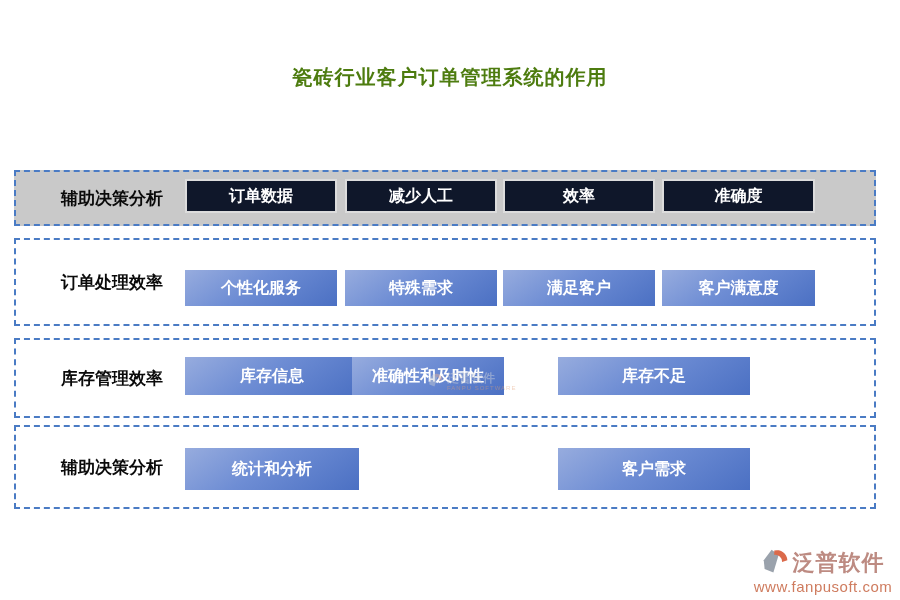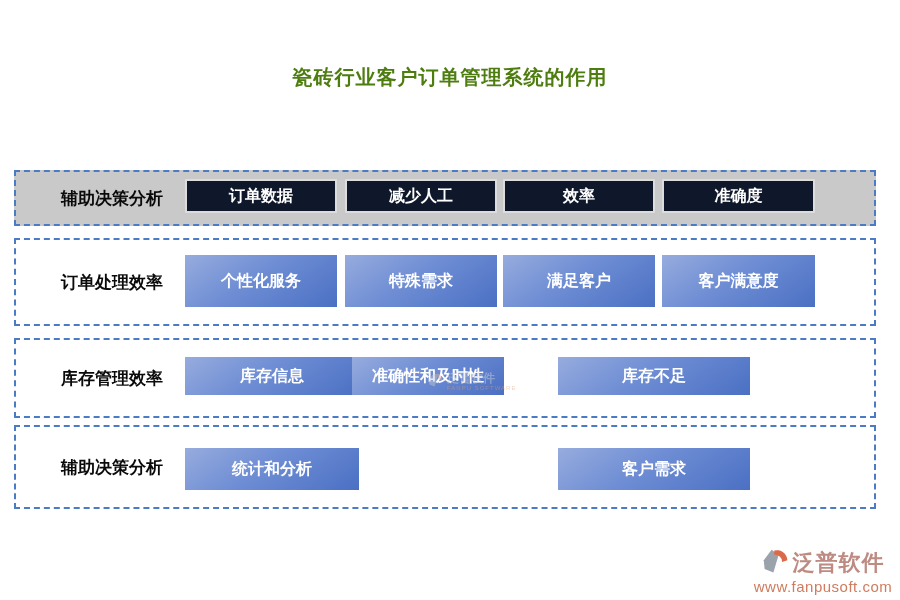--- a/index.html
+++ b/index.html
@@ -31,21 +31,21 @@
     color:#ffffff;font-weight:bold;font-size:16px;white-space:nowrap;
     box-sizing:border-box;
   }
   .btn.gray{background:#0f172a;border:2px solid #dcdcdc;top:7px;height:34px;text-align:center;}
   .btn.blue{background:linear-gradient(145deg,#97acde 0%,#6e8dd4 45%,#4b70c3 100%);}
   
   .p4-0{left:169px;width:152px;} .p4-1{left:329px;width:152px;}
   .p4-2{left:487px;width:152px;} .p4-3{left:646px;width:153px;}
   
   .p3-0{left:169px;width:174px;} .p3-1{left:336px;width:152px;} .p3-2{left:542px;width:192px;}
-  #row2 .btn{top:15px;height:52px;}
+  #row2 .btn{top:30px;height:36px;}
   #row3 .btn{top:17px;height:38px;}
   #row4 .btn{top:21px;height:42px;}
   
   .watermark{
     position:absolute;left:428px;top:372px;display:flex;align-items:center;gap:3px;
     opacity:0.45;z-index:5;pointer-events:none;
   }
   .watermark .wm-text{display:flex;flex-direction:column;line-height:1.1;}
   .wm-name{font-size:12px;font-weight:bold;color:#cfd3da;}
   .wm-sub{font-size:6px;color:#e3a074;letter-spacing:1px;}

